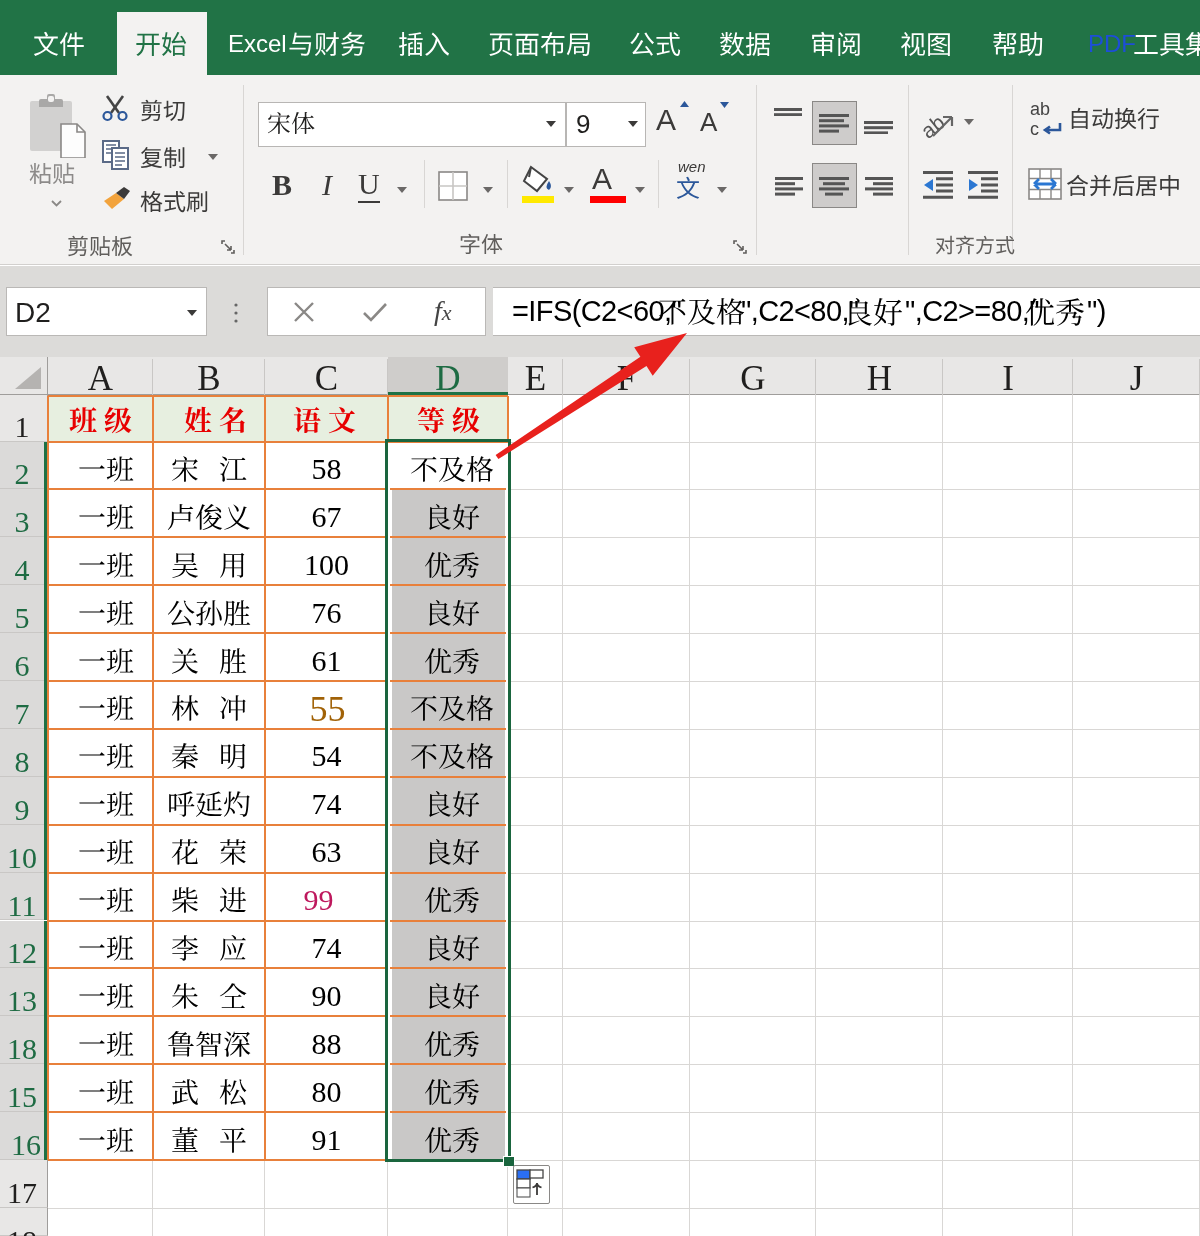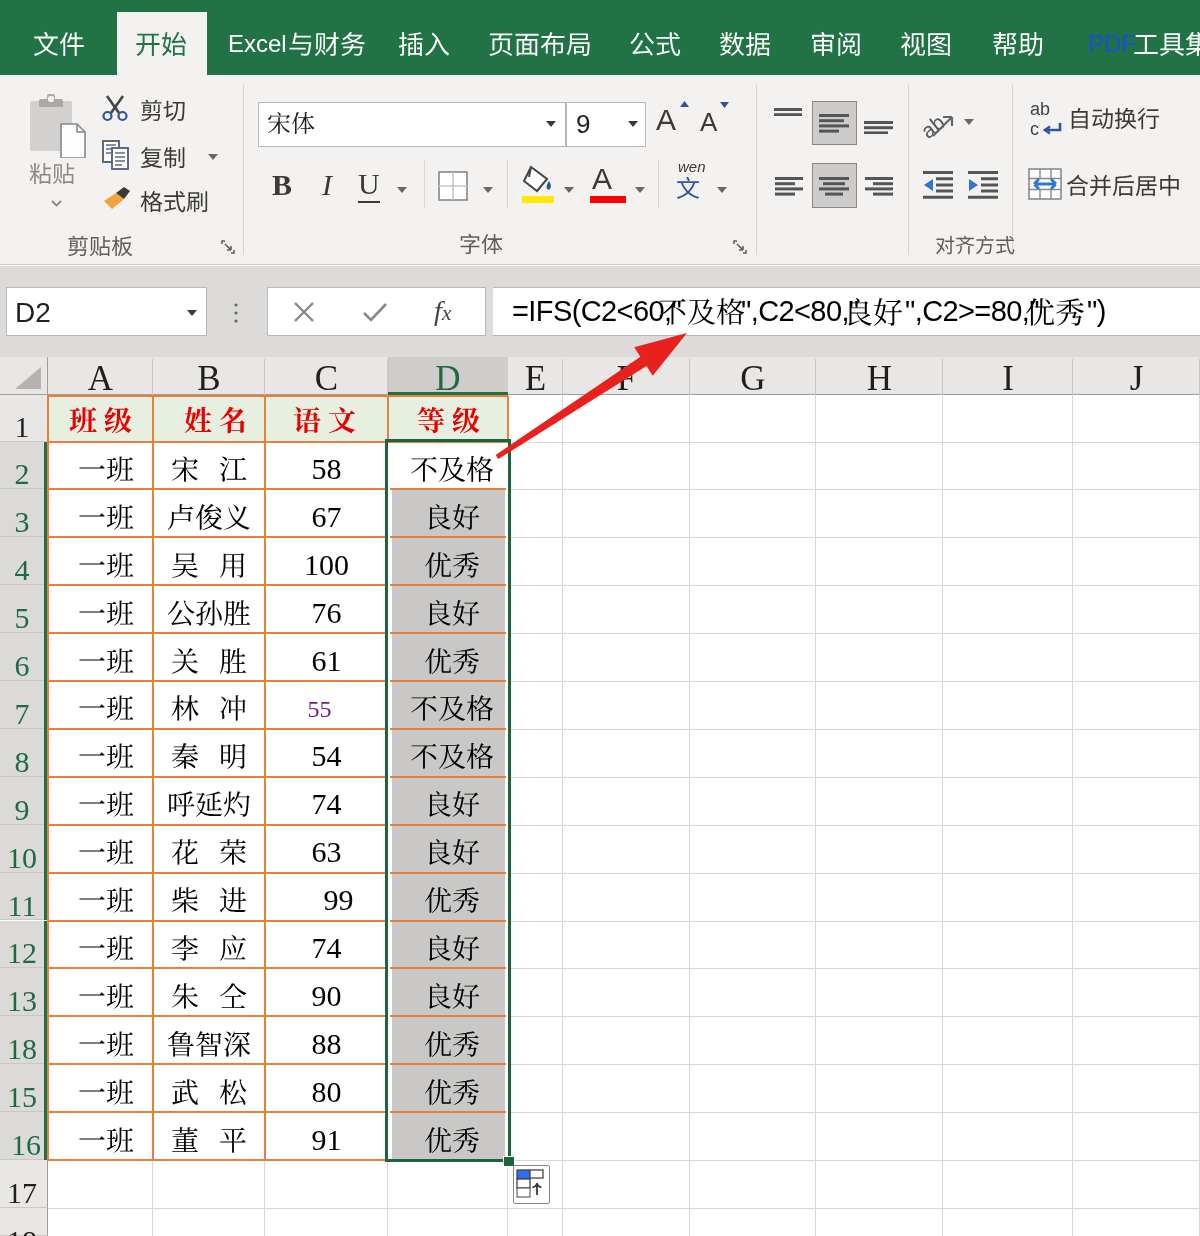--- a/index.html
+++ b/index.html
@@ -618,21 +618,21 @@
 <div style="position:absolute;left:77.5px;top:694.45px;"><svg class="ck" style="" width="56.0" height="28" viewBox="0 0 2000 1000" fill="#000">
         <use href="#g4E00" x="0" y="880"></use>
         <use href="#g73ED" x="1000" y="880"></use>
       </svg></div>
 <div style="position:absolute;left:171.0px;top:694.45px;"><svg class="ck" style="" width="28.0" height="28" viewBox="0 0 1000 1000" fill="#000">
         <use href="#g6797" x="0" y="880"></use>
       </svg></div>
 <div style="position:absolute;left:219.0px;top:694.45px;"><svg class="ck" style="" width="28.0" height="28" viewBox="0 0 1000 1000" fill="#000">
         <use href="#g51B2" x="0" y="880"></use>
       </svg></div>
-<div class="ab serif" style="left:258px;top:693.5px;width:123px;text-align:center;font-size:24px;line-height:30px;color:#701a75">55</div>
+<div class="ab serif" style="left:266px;top:693.5px;width:123px;text-align:center;font-size:36px;line-height:30px;color:#a16207">55</div>
 <div style="position:absolute;left:77.5px;top:742.3499999999999px;"><svg class="ck" style="" width="56.0" height="28" viewBox="0 0 2000 1000" fill="#000">
         <use href="#g4E00" x="0" y="880"></use>
         <use href="#g73ED" x="1000" y="880"></use>
       </svg></div>
 <div style="position:absolute;left:171.0px;top:742.3499999999999px;"><svg class="ck" style="" width="28.0" height="28" viewBox="0 0 1000 1000" fill="#000">
         <use href="#g79E6" x="0" y="880"></use>
       </svg></div>
 <div style="position:absolute;left:219.0px;top:742.3499999999999px;"><svg class="ck" style="" width="28.0" height="28" viewBox="0 0 1000 1000" fill="#000">
         <use href="#g660E" x="0" y="880"></use>
       </svg></div>
@@ -661,21 +661,21 @@
 <div style="position:absolute;left:77.5px;top:886.05px;"><svg class="ck" style="" width="56.0" height="28" viewBox="0 0 2000 1000" fill="#000">
         <use href="#g4E00" x="0" y="880"></use>
         <use href="#g73ED" x="1000" y="880"></use>
       </svg></div>
 <div style="position:absolute;left:171.0px;top:886.05px;"><svg class="ck" style="" width="28.0" height="28" viewBox="0 0 1000 1000" fill="#000">
         <use href="#g67F4" x="0" y="880"></use>
       </svg></div>
 <div style="position:absolute;left:219.0px;top:886.05px;"><svg class="ck" style="" width="28.0" height="28" viewBox="0 0 1000 1000" fill="#000">
         <use href="#g8FDB" x="0" y="880"></use>
       </svg></div>
-<div class="ab serif" style="left:277px;top:885.0px;width:123px;text-align:center;font-size:30px;line-height:30px;color:#000000">99</div>
+<div class="ab serif" style="left:257px;top:885.0px;width:123px;text-align:center;font-size:30px;line-height:30px;color:#be185d">99</div>
 <div style="position:absolute;left:77.5px;top:933.95px;"><svg class="ck" style="" width="56.0" height="28" viewBox="0 0 2000 1000" fill="#000">
         <use href="#g4E00" x="0" y="880"></use>
         <use href="#g73ED" x="1000" y="880"></use>
       </svg></div>
 <div style="position:absolute;left:171.0px;top:933.95px;"><svg class="ck" style="" width="28.0" height="28" viewBox="0 0 1000 1000" fill="#000">
         <use href="#g674E" x="0" y="880"></use>
       </svg></div>
 <div style="position:absolute;left:219.0px;top:933.95px;"><svg class="ck" style="" width="28.0" height="28" viewBox="0 0 1000 1000" fill="#000">
         <use href="#g5E94" x="0" y="880"></use>
       </svg></div>

